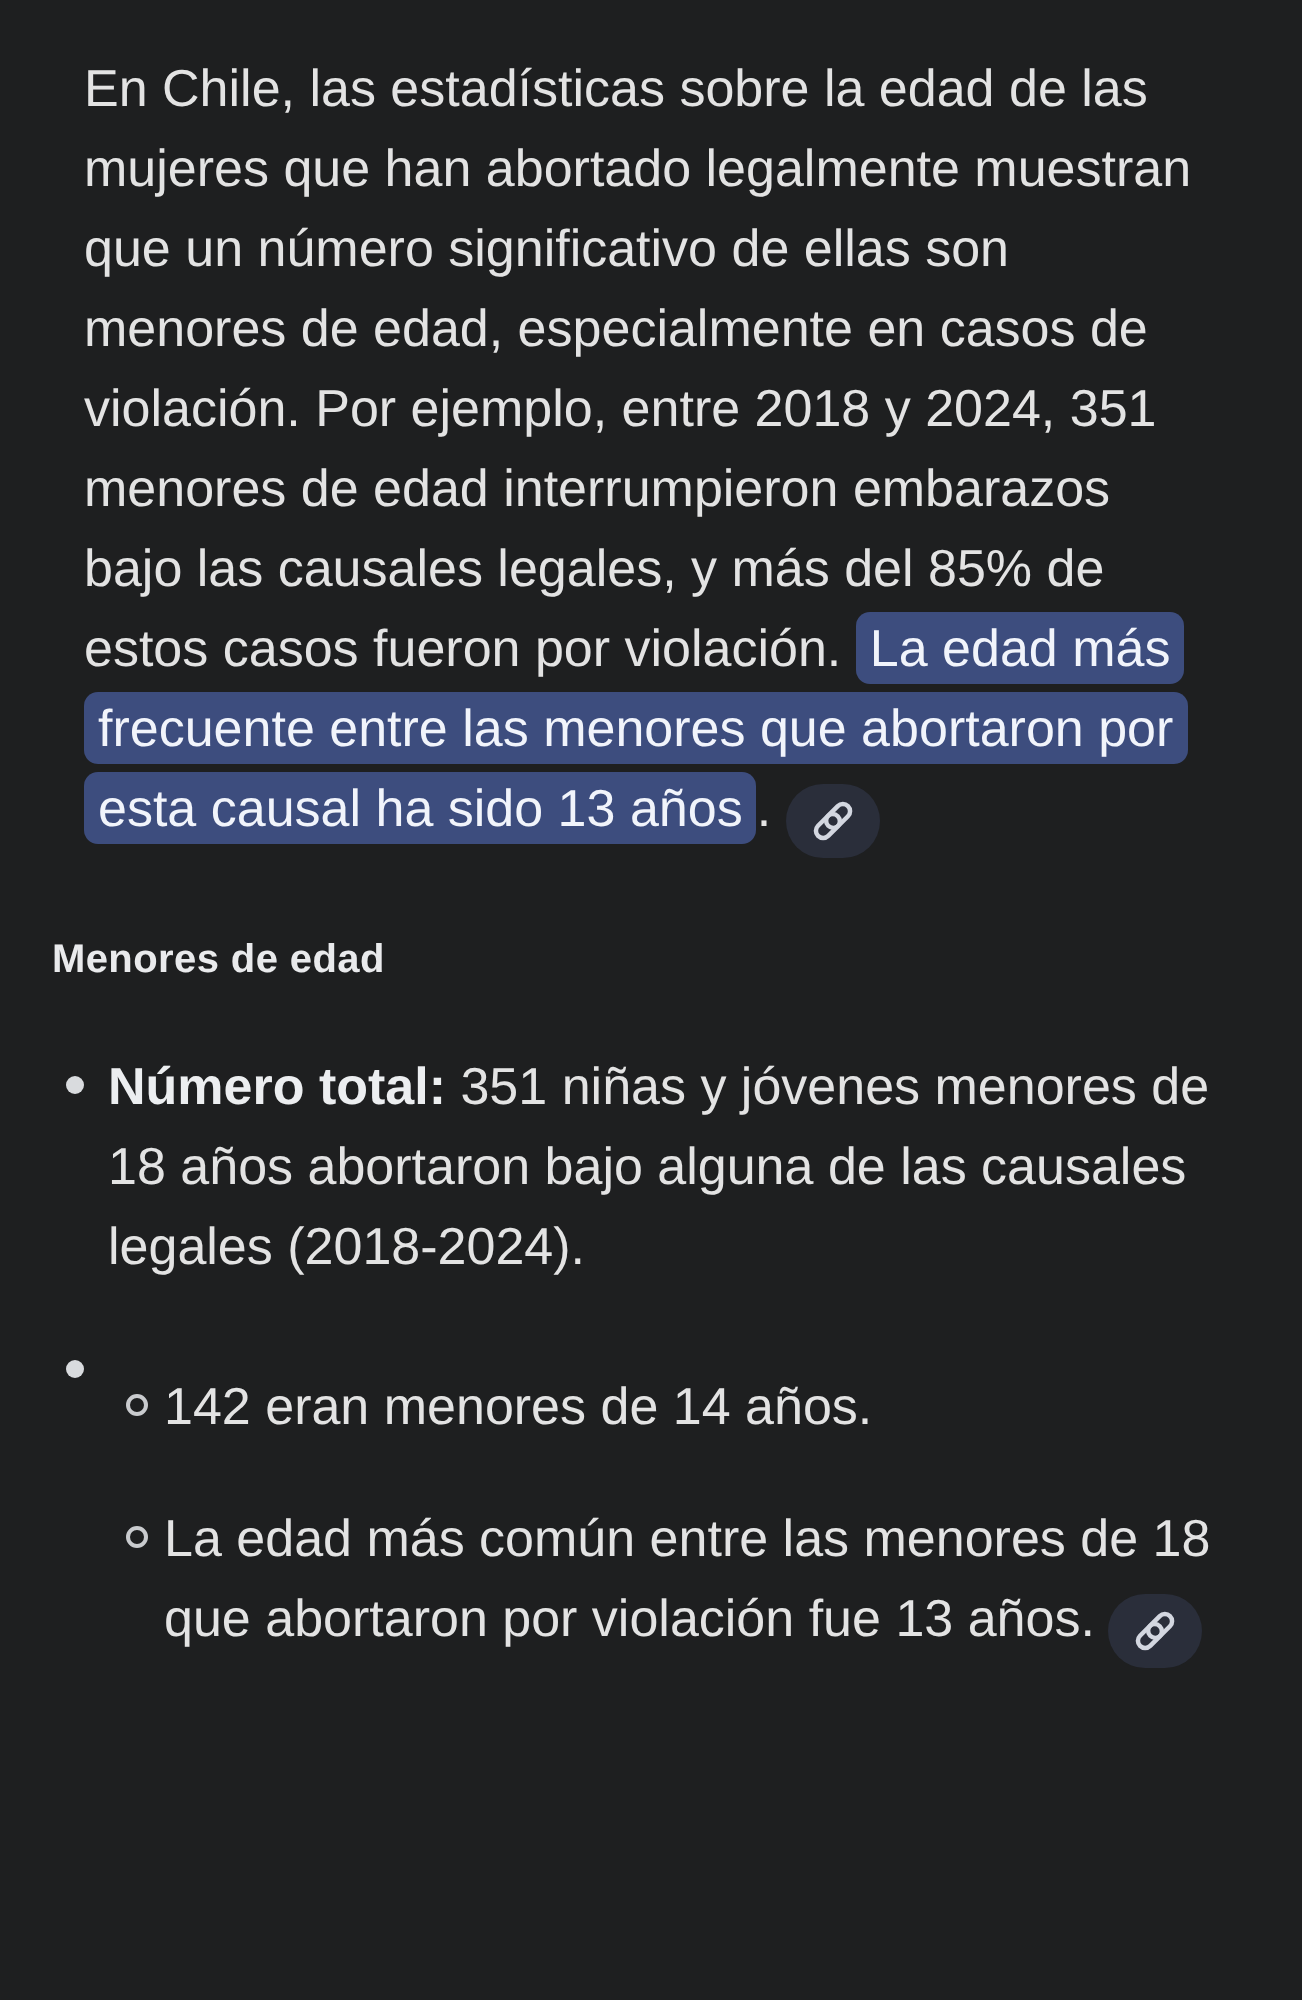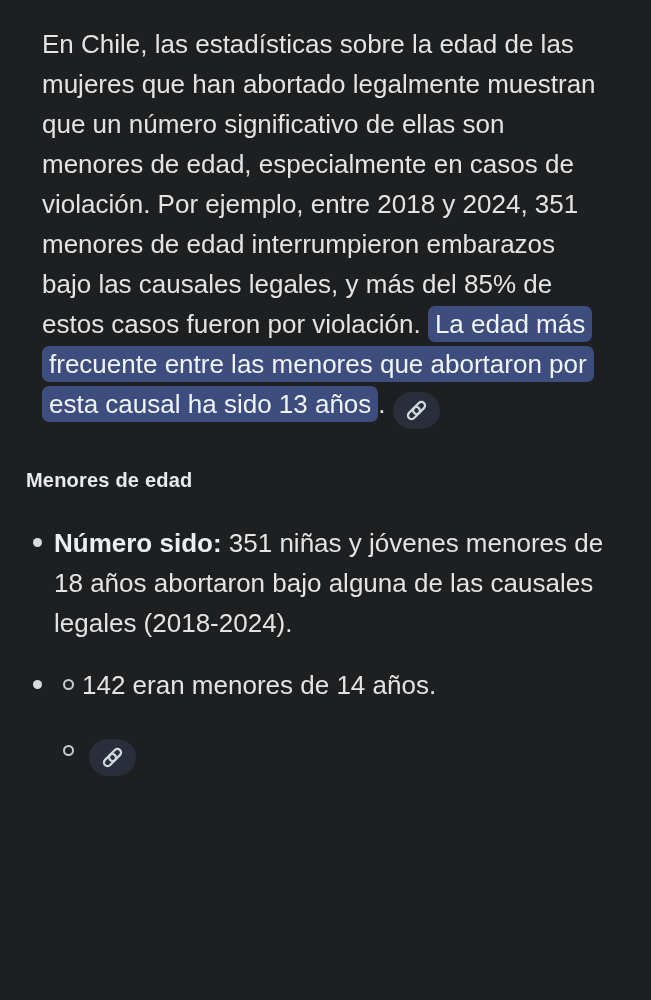--- a/index.html
+++ b/index.html
@@ -48,21 +48,21 @@
   .list > li{display:flex;margin-bottom:22px;}
   .list > li:last-child{margin-bottom:0;}
   .marker-col{flex:0 0 28px;}
   .dot{
     display:block;width:9px;height:9px;border-radius:50%;
     background:var(--marker-color);
     margin:15px 0 0 7px;
   }
   .li-body{flex:1 1 auto;min-width:0;}
   strong{font-weight:700;color:var(--bold-color);}
-  .sublist{}
+  .sublist{margin-top:18px;}
   .sublist > li{display:flex;margin-bottom:26px;}
   .sublist > li:last-child{margin-bottom:0;}
   .circle{
     display:block;width:11px;height:11px;border-radius:50%;
     border:2px solid #c9cbce;background:transparent;
     margin:14px 0 0 9px;
   }
 </style>
 </head>
 <body>
@@ -79,21 +79,21 @@
       </button></p>
 
   <h2>Menores de edad</h2>
 
   <ul class="list">
 
     <li>
       <span class="marker-col">
           <span class="dot"></span>
         </span>
-      <div class="li-body"><strong>Número sido:</strong><span> 351 niñas y jóvenes menores de 18 años abortaron bajo alguna de las causales legales (2018-2024).</span></div>
+      <div class="li-body"><strong>Número total:</strong><span> 351 niñas y jóvenes menores de 18 años abortaron bajo alguna de las causales legales (2018-2024).</span></div>
     </li>
 
 
     <li>
       <span class="marker-col">
           <span class="dot"></span>
         </span>
       <div class="li-body">
         <ul class="sublist">
 
@@ -101,21 +101,21 @@
             <span class="marker-col">
                 <span class="circle"></span>
               </span>
             <div class="li-body"><span>142 eran menores de 14 años.</span></div>
           </li>
 
           <li>
             <span class="marker-col">
                 <span class="circle"></span>
               </span>
-            <div class="li-body"><button class="chip">
+            <div class="li-body"><span>La edad más común entre las menores de 18 que abortaron por violación fue 13 años.</span><button class="chip">
                   <svg width="27" height="27" viewBox="0 0 24 24">
                   <g fill="none" stroke="#d3d7e0" stroke-width="2" stroke-linecap="round" transform="rotate(-45 12 12)">
                     <rect x="2.6" y="8.8" width="12.4" height="6.4" rx="3.2"></rect>
                     <rect x="9" y="8.8" width="12.4" height="6.4" rx="3.2"></rect>
                   </g>
                 </svg>
                 </button></div>
           </li>
 
         </ul>

